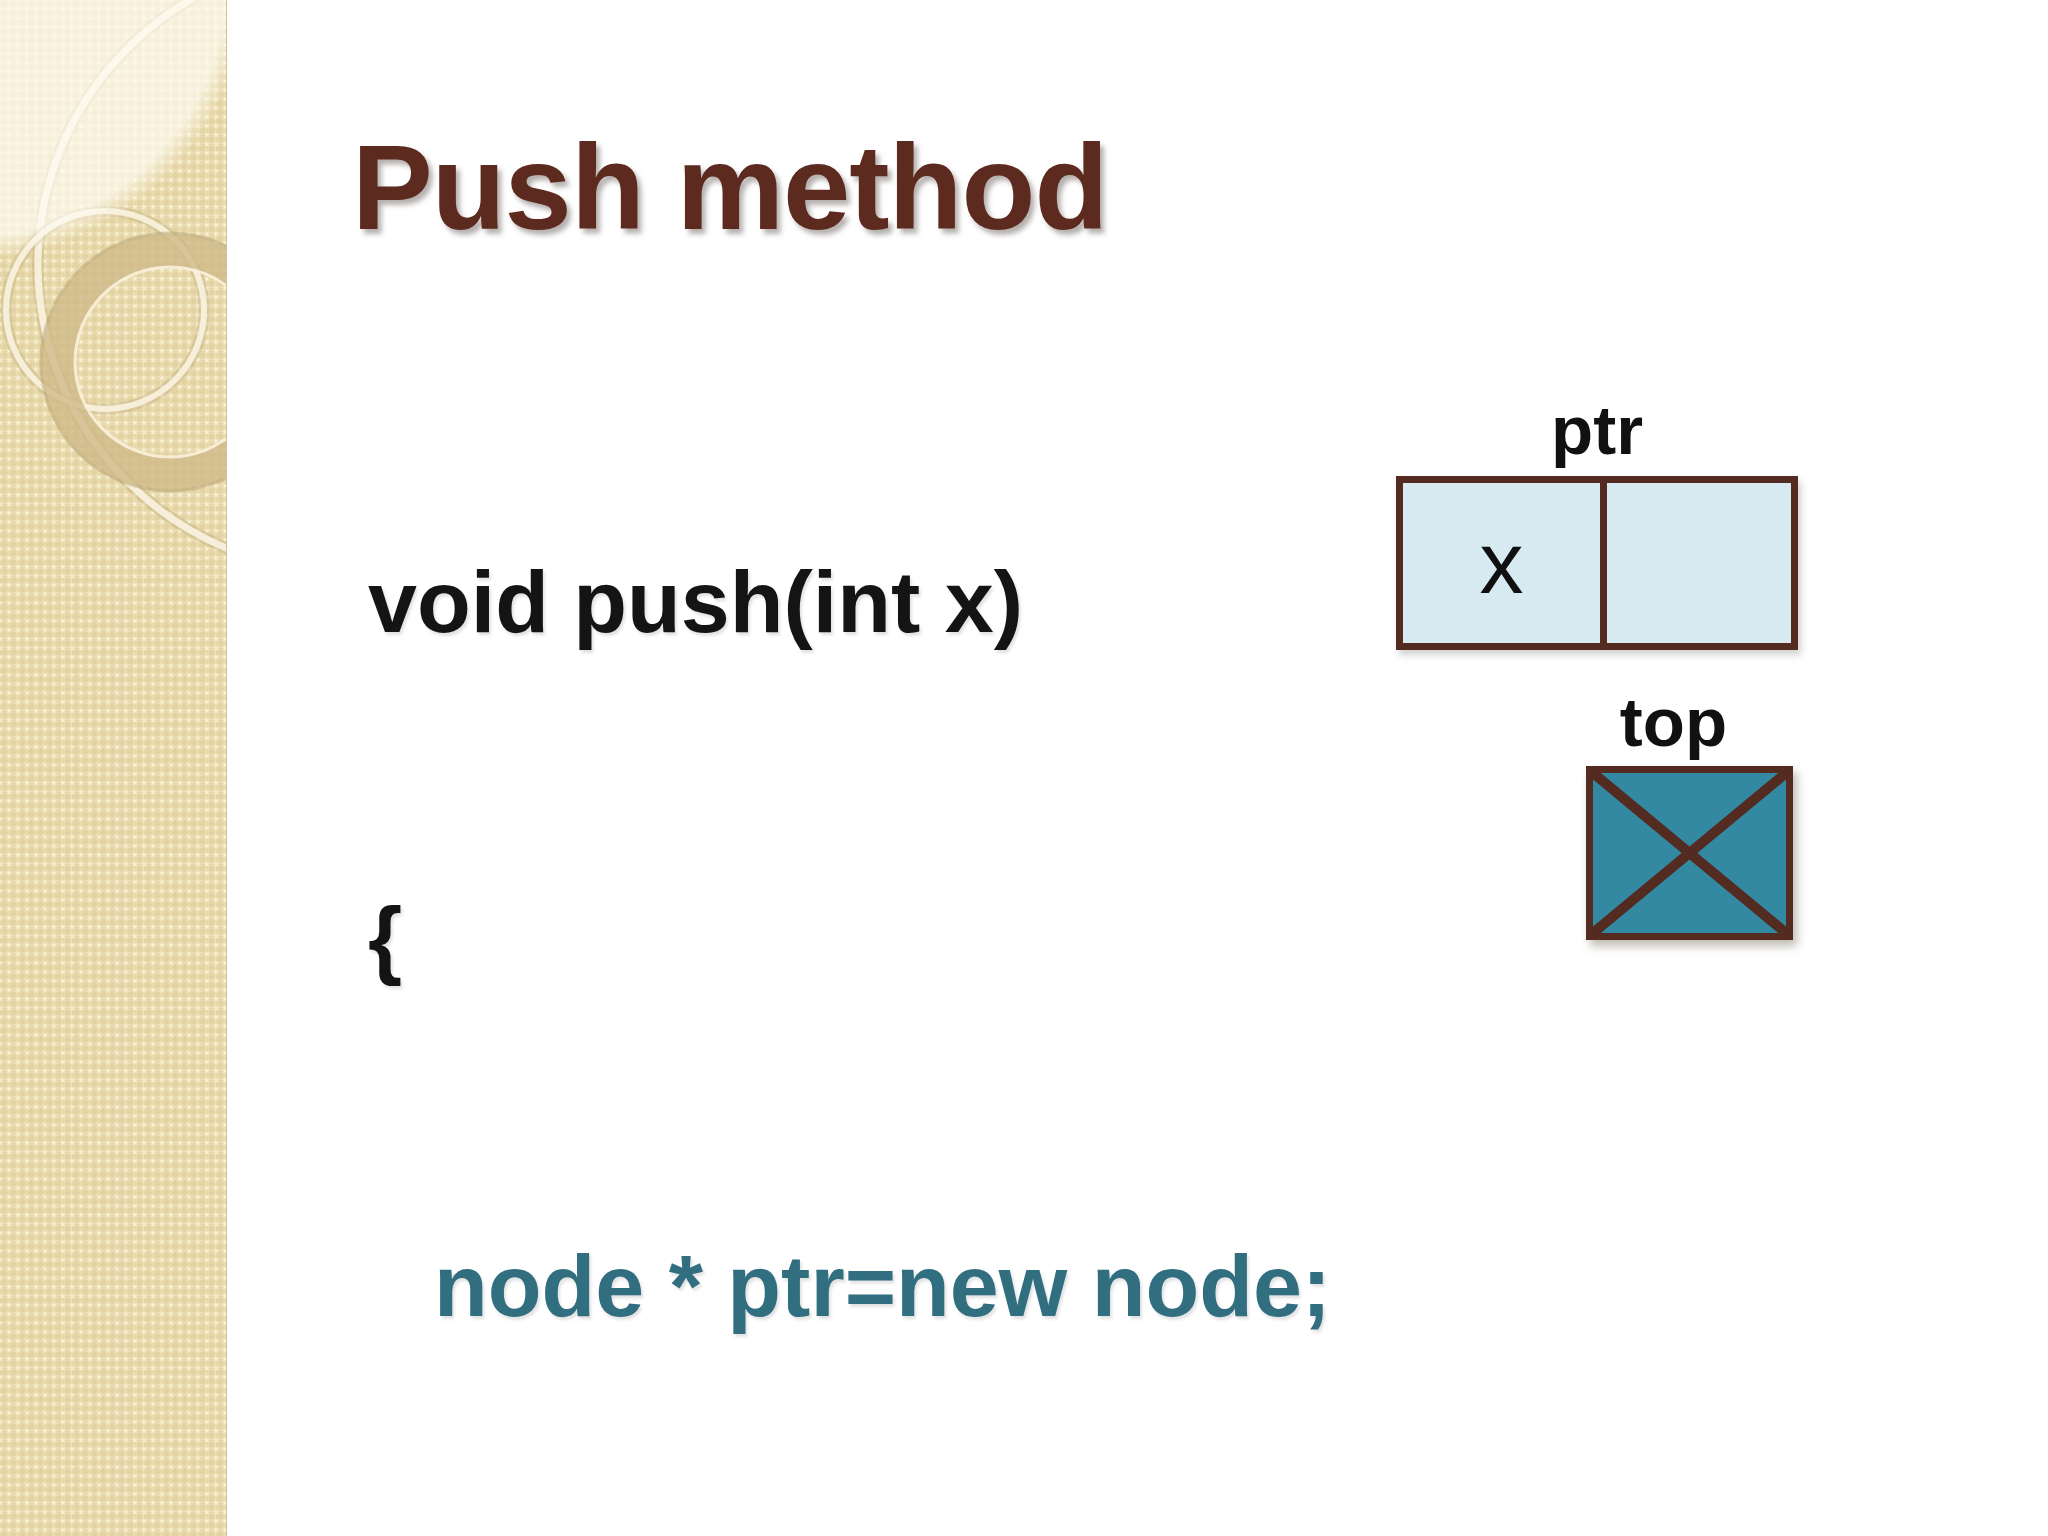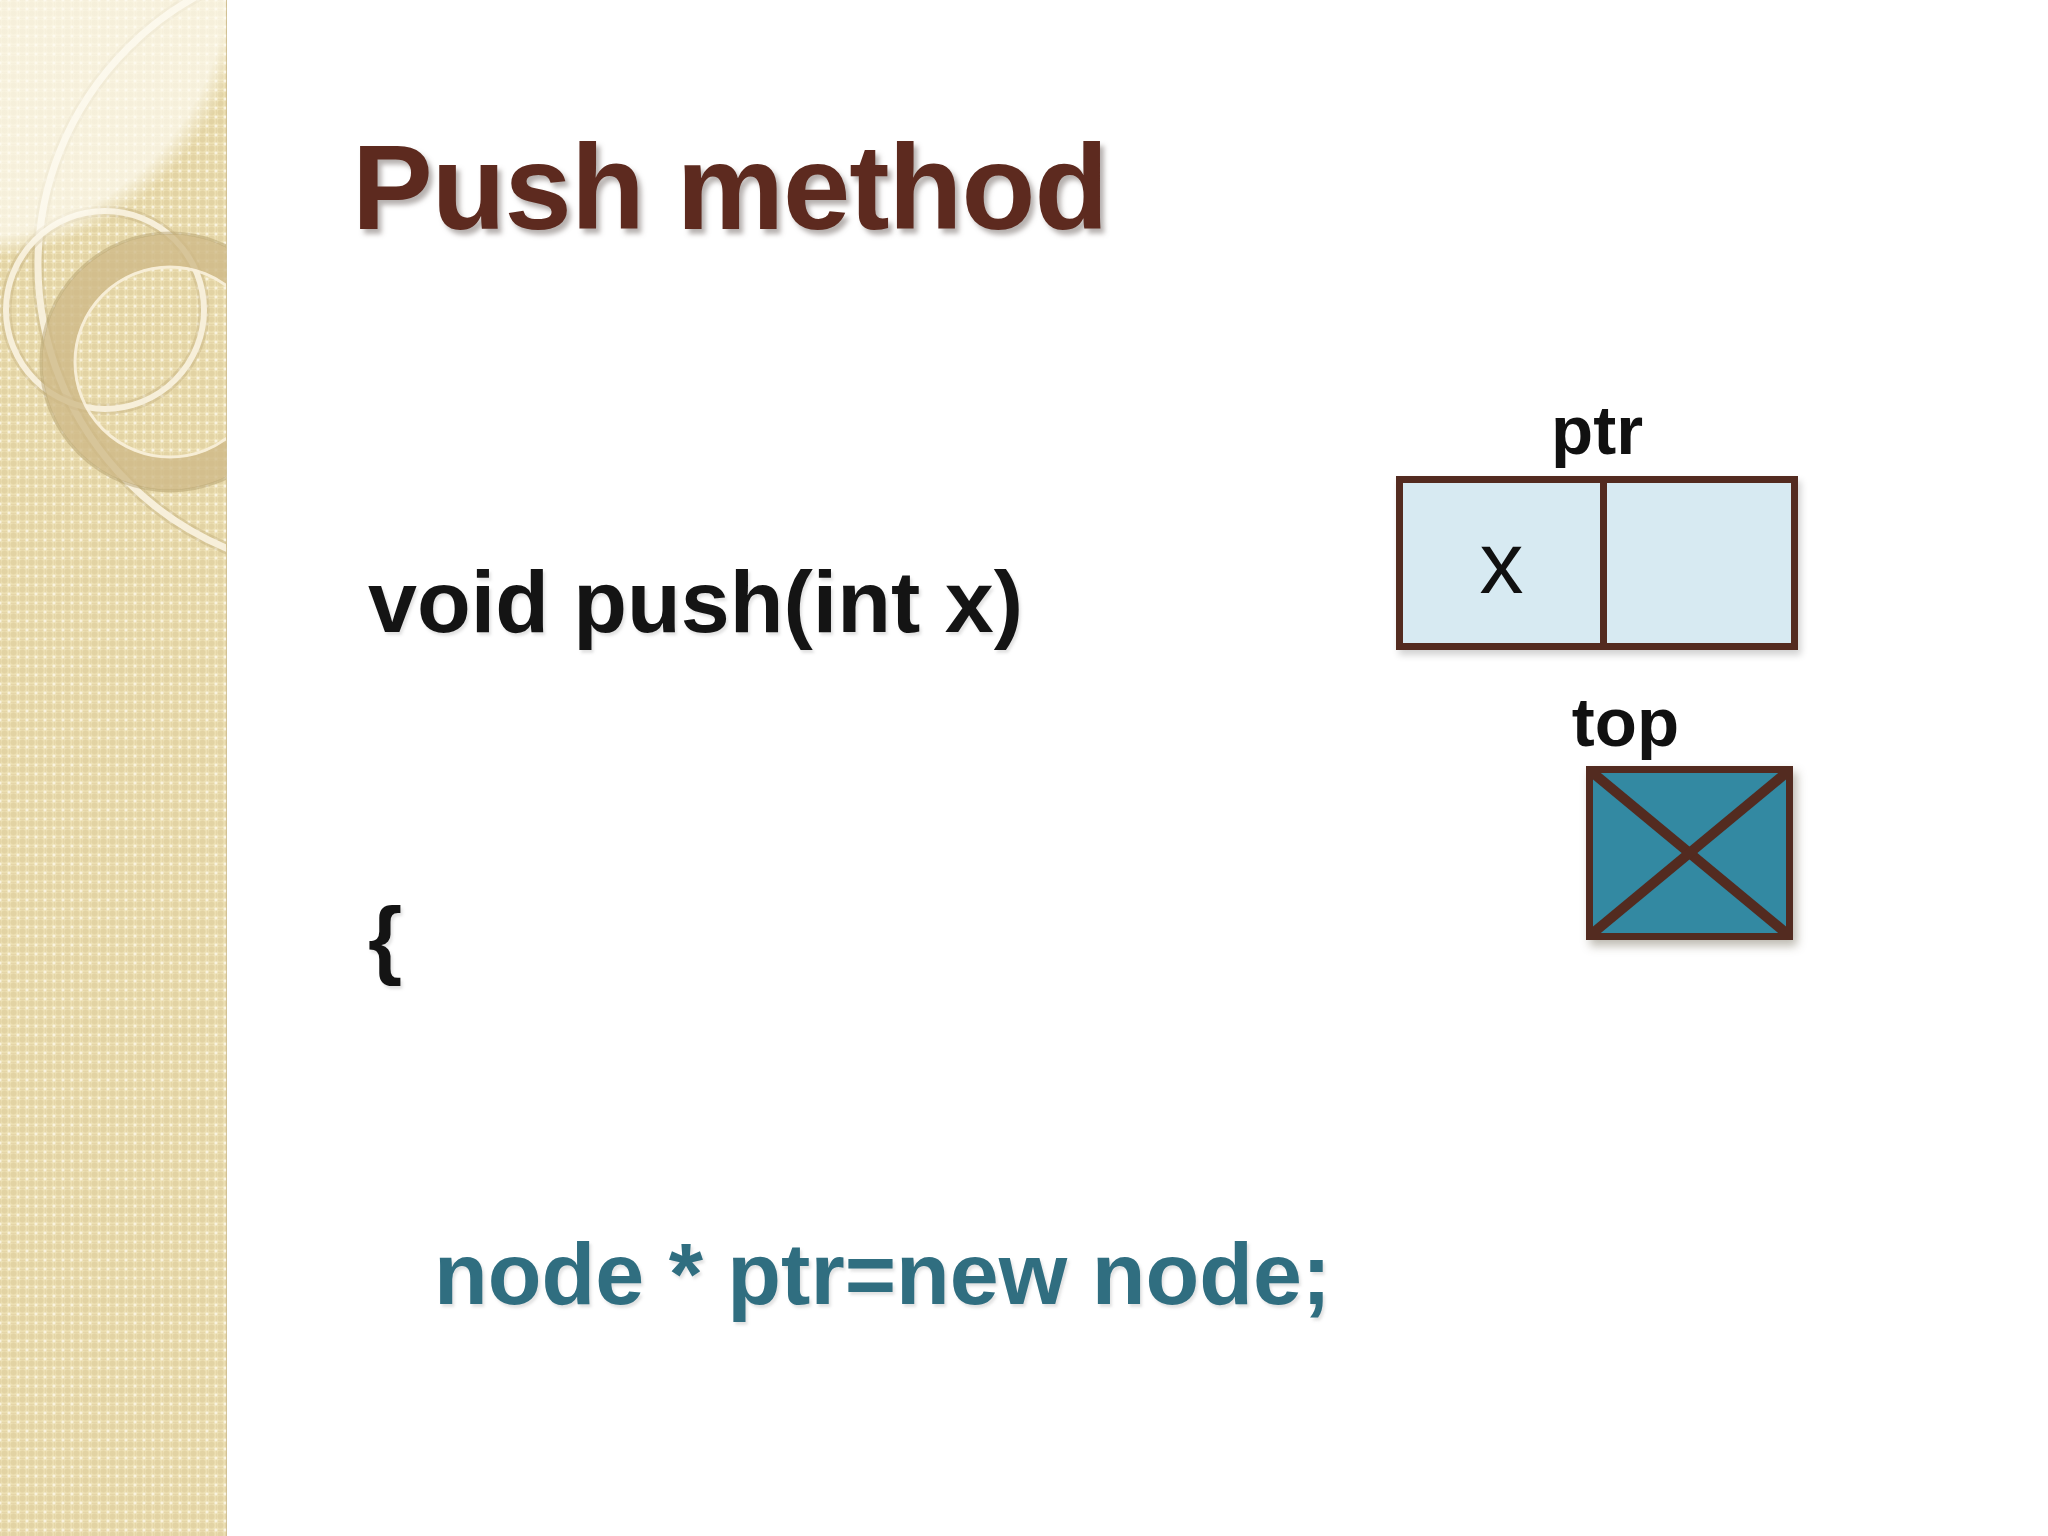--- a/index.html
+++ b/index.html
@@ -42,30 +42,30 @@
   }
 
   
   .code{
     position:absolute;left:368px;top:322px;
     font-size:88px;line-height:112px;color:#141414;
     white-space:pre;
     text-shadow:2px 3px 3px rgba(140,140,140,0.25);
   }
   .code-line{min-height:112px;font-weight:bold;}
-  .code-line.indent{padding-left:66px;}
+  .code-line.indent{padding-left:66px;margin-top:12px;}
   .code-line.teal{color:#306e80;}
 
   
   .diagram-label{
     position:absolute;text-align:center;
     font-size:69px;font-weight:bold;color:#111;line-height:1;
   }
   .ptr-label{left:1396px;top:396px;width:402px;}
-  .top-label{left:1522px;top:688px;width:207px;}
+  .top-label{left:1570px;top:688px;width:207px;}
 
   .ptr-box{
     position:absolute;left:1396px;top:476px;width:402px;height:174px;
     box-sizing:border-box;background:#d7eaf2;border:7px solid #532b20;
     box-shadow:3px 5px 7px rgba(0,0,0,0.18);
   }
   .ptr-divider{
     position:absolute;top:0;bottom:0;left:197px;width:7px;background:#532b20;
   }
   .ptr-cell-left{

